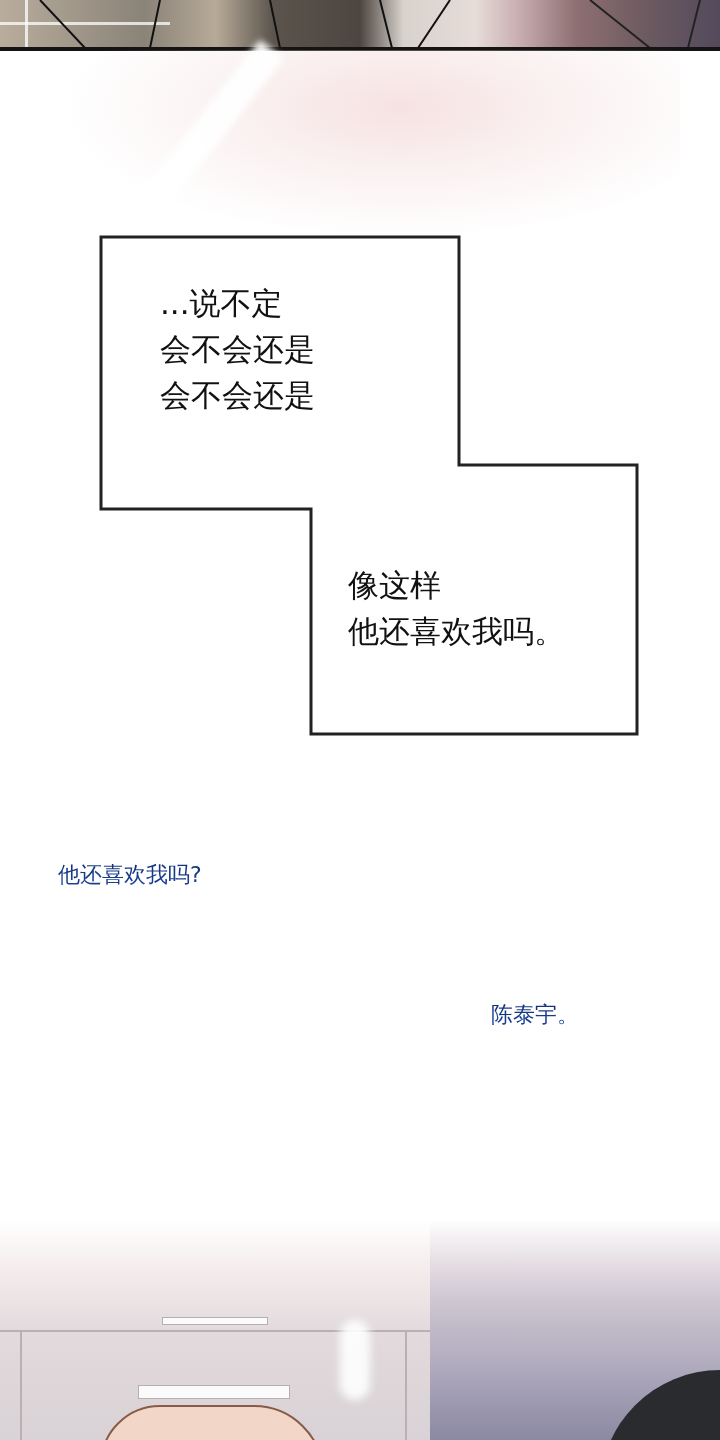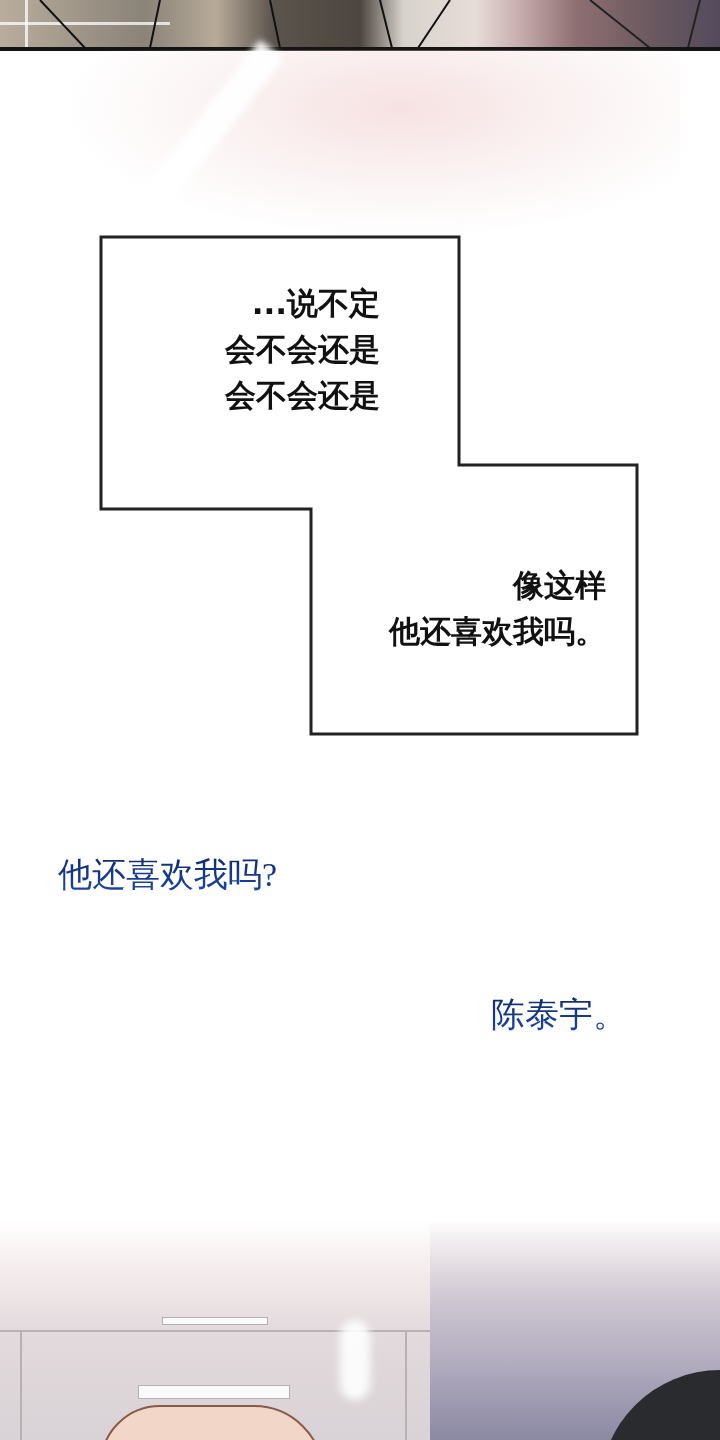--- a/index.html
+++ b/index.html
@@ -5,24 +5,24 @@
   html, body { margin: 0; padding: 0; }
   body { width: 720px; height: 1440px; position: relative; overflow: hidden; background: #ffffff; font-family: "DejaVu Sans", "Liberation Sans", sans-serif; }
   .panel-top { position: absolute; left: 0; top: 0; width: 720px; height: 48px; overflow: hidden;
     background: linear-gradient(90deg, #b9ad9d 0%, #8a8378 20%, #b7aa98 30%, #5b544d 38%, #4d4640 50%, #d8d2cc 56%, #e6dcd8 66%, #c9aeb0 72%, #8e6f72 80%, #6c5a60 90%, #534a5c 100%); }
   .panel-top .ray { position: absolute; background: rgba(255,255,255,0.75); }
   .panel-top-border { position: absolute; left: 0; top: 47px; width: 720px; height: 4px; background: #141414; }
   .bg-haze { position: absolute; left: 60px; top: 50px; width: 620px; height: 190px;
     background: radial-gradient(ellipse at 55% 30%, rgba(236,190,190,0.45) 0%, rgba(240,210,210,0.25) 40%, rgba(255,255,255,0) 70%); }
   .bg-streak { position: absolute; left: 260px; top: 40px; width: 30px; height: 240px; background: rgba(255,255,255,0.95); transform: rotate(38deg); transform-origin: top left; filter: blur(3px); }
   .narration { position: absolute; left: 0; top: 0; width: 720px; height: 760px; }
-  .caption { position: absolute; color: #111; font-size: 31px; line-height: 46px; text-align: right; font-weight: 700; }
+  .caption { position: absolute; color: #111; font-size: 31px; line-height: 46px; text-align: left; font-weight: 400; }
   .cap1 { left: 160px; top: 280px; width: 220px; }
-  .cap2 { left: 386px; top: 562px; width: 220px; }
-  .mono { position: absolute; color: #14357a; font-size: 34px; line-height: 40px; background: linear-gradient(180deg, #0e2a6b 0%, #1c49a8 100%); -webkit-background-clip: text; background-clip: text; font-family: Liberation Serif, serif; -webkit-text-fill-color: transparent; }
+  .cap2 { left: 348px; top: 562px; width: 220px; }
+  .mono { position: absolute; color: #14357a; font-size: 22px; line-height: 40px; background: linear-gradient(180deg, #0e2a6b 0%, #1c49a8 100%); -webkit-background-clip: text; background-clip: text; -webkit-text-fill-color: transparent; }
   .mono1 { left: 58px; top: 855px; }
   .mono2 { left: 491px; top: 995px; }
   .panel-bottom { position: absolute; left: 0; top: 1220px; width: 720px; height: 220px; overflow: hidden;
     background: linear-gradient(180deg, #ffffff 0%, #f6eeee 20%, #e2dadc 50%, #d9d2d6 100%); }
   .pb-right { position: absolute; left: 430px; top: 0; width: 290px; height: 220px; background: linear-gradient(180deg, rgba(255,255,255,0) 0%, rgba(150,145,175,0.55) 60%, rgba(120,118,150,0.8) 100%); }
   .pb-drawer-line { position: absolute; height: 2px; background: #b9b0b2; }
   .pb-handle { position: absolute; background: #fbfbfb; border: 1px solid #b7aeb0; }
   .pb-hand { position: absolute; left: 100px; top: 185px; width: 220px; height: 90px; background: #f2d6c8; border: 2px solid #8a5a48; border-radius: 60px 70px 10px 10px; }
   .pb-dark { position: absolute; left: 600px; top: 150px; width: 200px; height: 200px; background: #2a2b2e; border-radius: 120px 0 0 0; }
   .pb-glow { position: absolute; left: 340px; top: 100px; width: 30px; height: 80px; background: rgba(255,255,255,0.9); border-radius: 20px; filter: blur(4px); }

